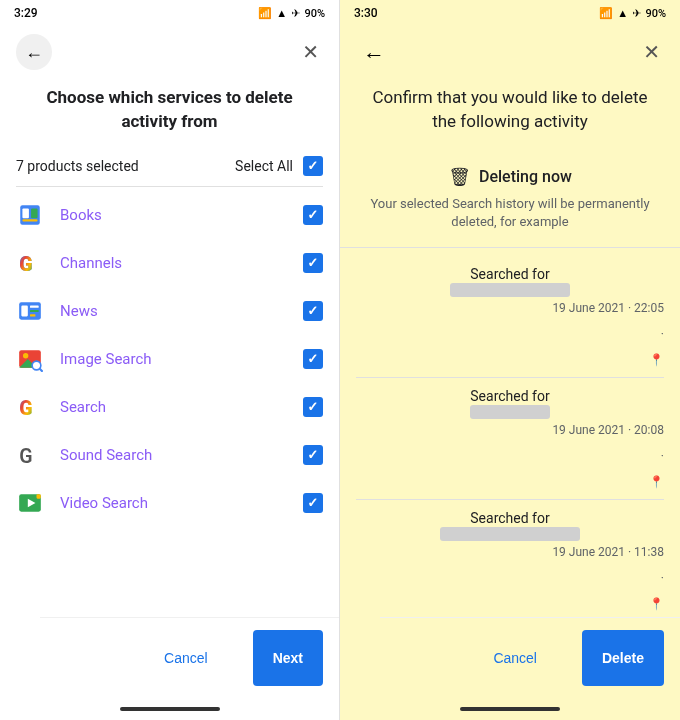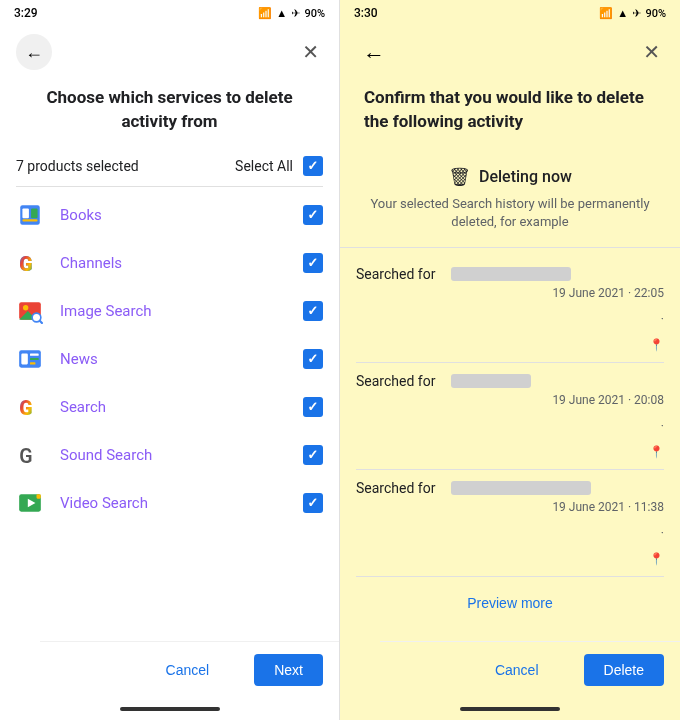--- a/index.html
+++ b/index.html
@@ -170,23 +170,23 @@
       cursor: pointer;
       padding: 8px 16px;
       border-radius: 4px;
     }
 
     .btn-primary {
       background: #1a73e8;
       border: none;
       color: white;
       font-size: 14px;
-      font-weight: 400;
+      font-weight: 700;
       cursor: pointer;
-      padding: 8px 20px;
+      padding: 20px 20px;
       border-radius: 4px;
     }
 
     .home-indicator {
       height: 22px;
       display: flex;
       align-items: center;
       justify-content: center;
     }
 
@@ -201,22 +201,22 @@
     .right-panel {
       width: 340px;
       height: 720px;
       background: #fef9c3;
       display: flex;
       flex-direction: column;
     }
 
     .confirm-title {
       font-size: 17px;
-      font-weight: 700;
-      text-align: left;
+      font-weight: 400;
+      text-align: center;
       padding: 8px 24px 16px;
       line-height: 1.4;
       color: #202124;
     }
 
     .deleting-section {
       padding: 16px;
       text-align: center;
       border-bottom: 1px solid #e0e0e0;
     }
@@ -257,22 +257,23 @@
       border-bottom: 1px solid #e0e0e0;
     }
 
     .search-entry:last-child {
       border-bottom: none;
     }
 
     .searched-for-row {
       display: flex;
       align-items: center;
-      gap: 16px;
+      gap: 1px;
       margin-bottom: 4px;
+      flex-direction: column;
     }
 
     .searched-for-label {
       font-size: 14px;
       color: #202124;
       white-space: nowrap;
     }
 
     .blurred-text {
       display: inline-block;
@@ -378,42 +379,42 @@
           </defs>
         </svg>
       </div>
       <span class="item-label">Channels</span>
       <div class="checkbox"></div>
     </div>
 
     <div class="list-item">
       <div class="item-icon">
         <svg class="icon-svg" viewBox="0 0 24 24" fill="none">
+          <rect x="2" y="4" width="20" height="16" rx="2" fill="#4285f4"></rect>
+          <rect x="4" y="7" width="6" height="10" rx="1" fill="white"></rect>
+          <rect x="12" y="7" width="8" height="2" rx="0.5" fill="white"></rect>
+          <rect x="12" y="11" width="8" height="2" rx="0.5" fill="#34a853"></rect>
+          <rect x="12" y="15" width="5" height="2" rx="0.5" fill="#fbbc05"></rect>
+        </svg>
+      </div>
+      <span class="item-label">News</span>
+      <div class="checkbox"></div>
+    </div>
+
+    <div class="list-item">
+      <div class="item-icon">
+        <svg class="icon-svg" viewBox="0 0 24 24" fill="none">
           <rect x="2" y="4" width="20" height="16" rx="2" fill="#ea4335"></rect>
           <circle cx="8" cy="9" r="2.5" fill="#fbbc05"></circle>
           <polygon points="2,20 10,12 15,17 18,13 22,20" fill="#34a853"></polygon>
           <circle cx="18" cy="18" r="4" fill="white" stroke="#4285f4" stroke-width="1.5"></circle>
           <line x1="21" y1="21" x2="23" y2="23" stroke="#4285f4" stroke-width="2" stroke-linecap="round"></line>
         </svg>
       </div>
       <span class="item-label">Image Search</span>
-      <div class="checkbox"></div>
-    </div>
-
-    <div class="list-item">
-      <div class="item-icon">
-        <svg class="icon-svg" viewBox="0 0 24 24" fill="none">
-          <rect x="2" y="4" width="20" height="16" rx="2" fill="#4285f4"></rect>
-          <rect x="4" y="7" width="6" height="10" rx="1" fill="white"></rect>
-          <rect x="12" y="7" width="8" height="2" rx="0.5" fill="white"></rect>
-          <rect x="12" y="11" width="8" height="2" rx="0.5" fill="#34a853"></rect>
-          <rect x="12" y="15" width="5" height="2" rx="0.5" fill="#fbbc05"></rect>
-        </svg>
-      </div>
-      <span class="item-label">News</span>
       <div class="checkbox"></div>
     </div>
 
     <div class="list-item">
       <div class="item-icon">
         <svg class="icon-svg" viewBox="0 0 24 24">
           <defs>
             <linearGradient id="grad2" x1="0%" y1="0%" x2="100%" y2="100%">
               <stop offset="0%" style="stop-color:#4285f4"></stop>
               <stop offset="33%" style="stop-color:#ea4335"></stop>

